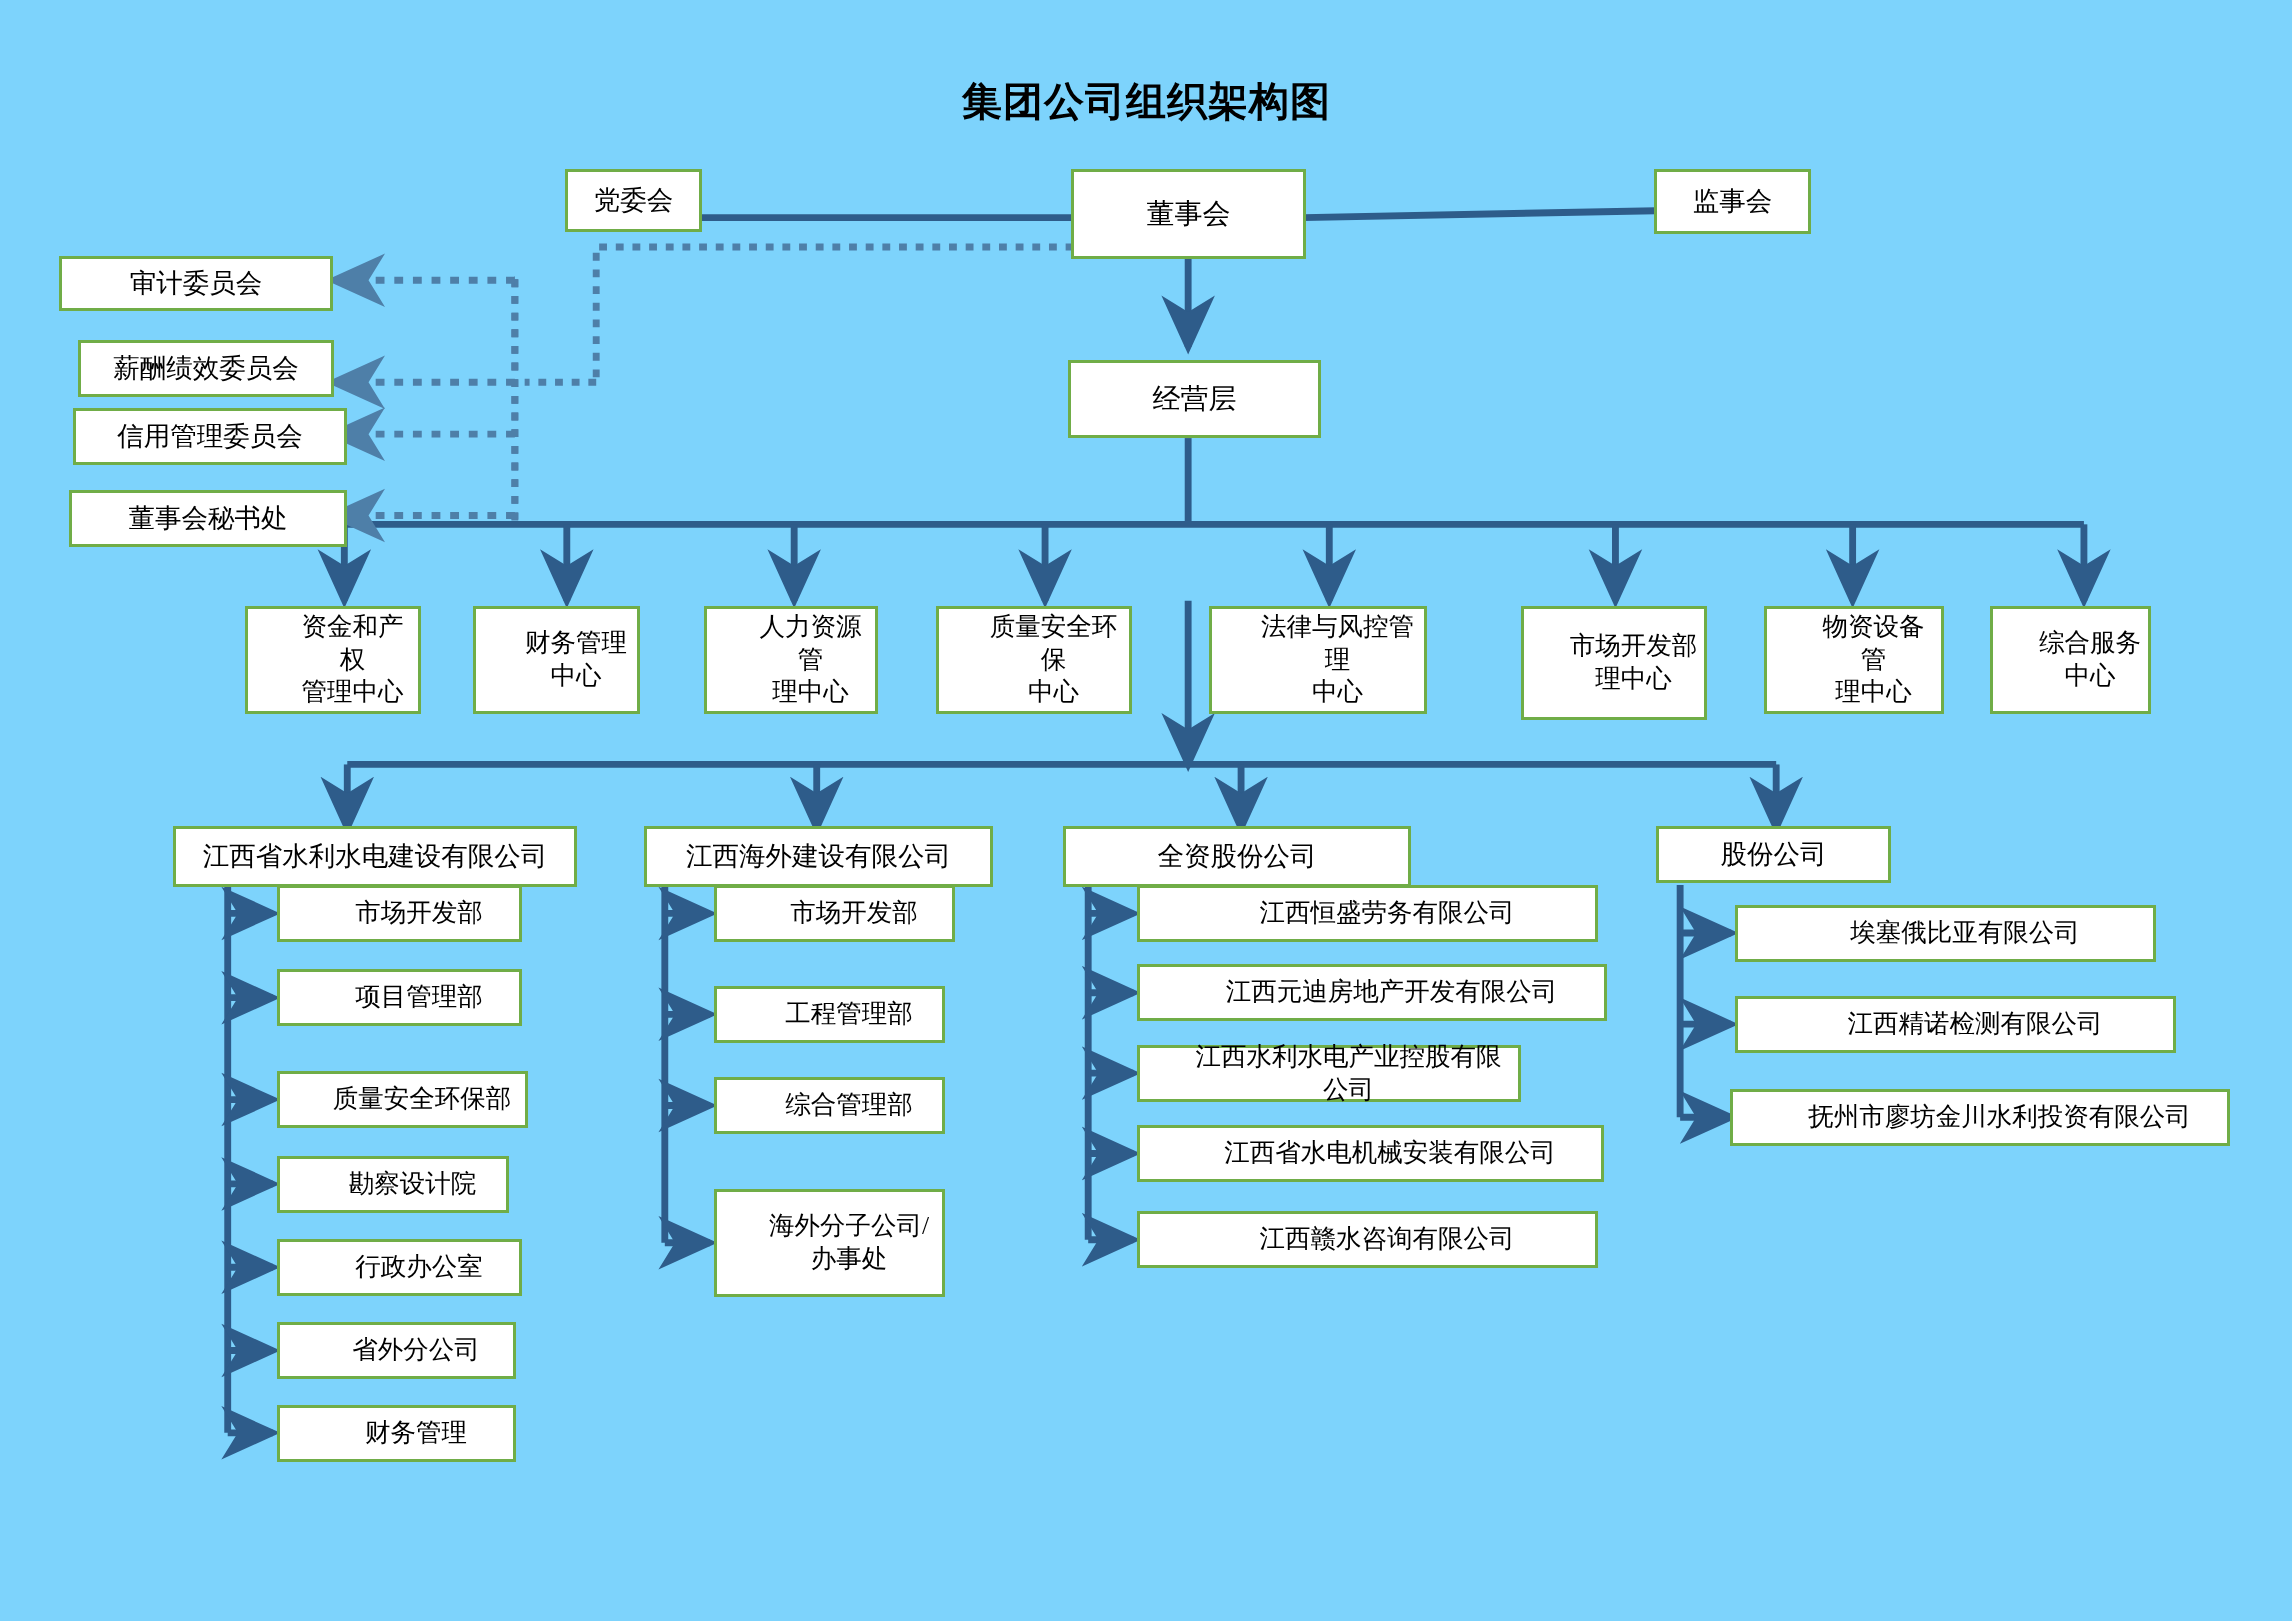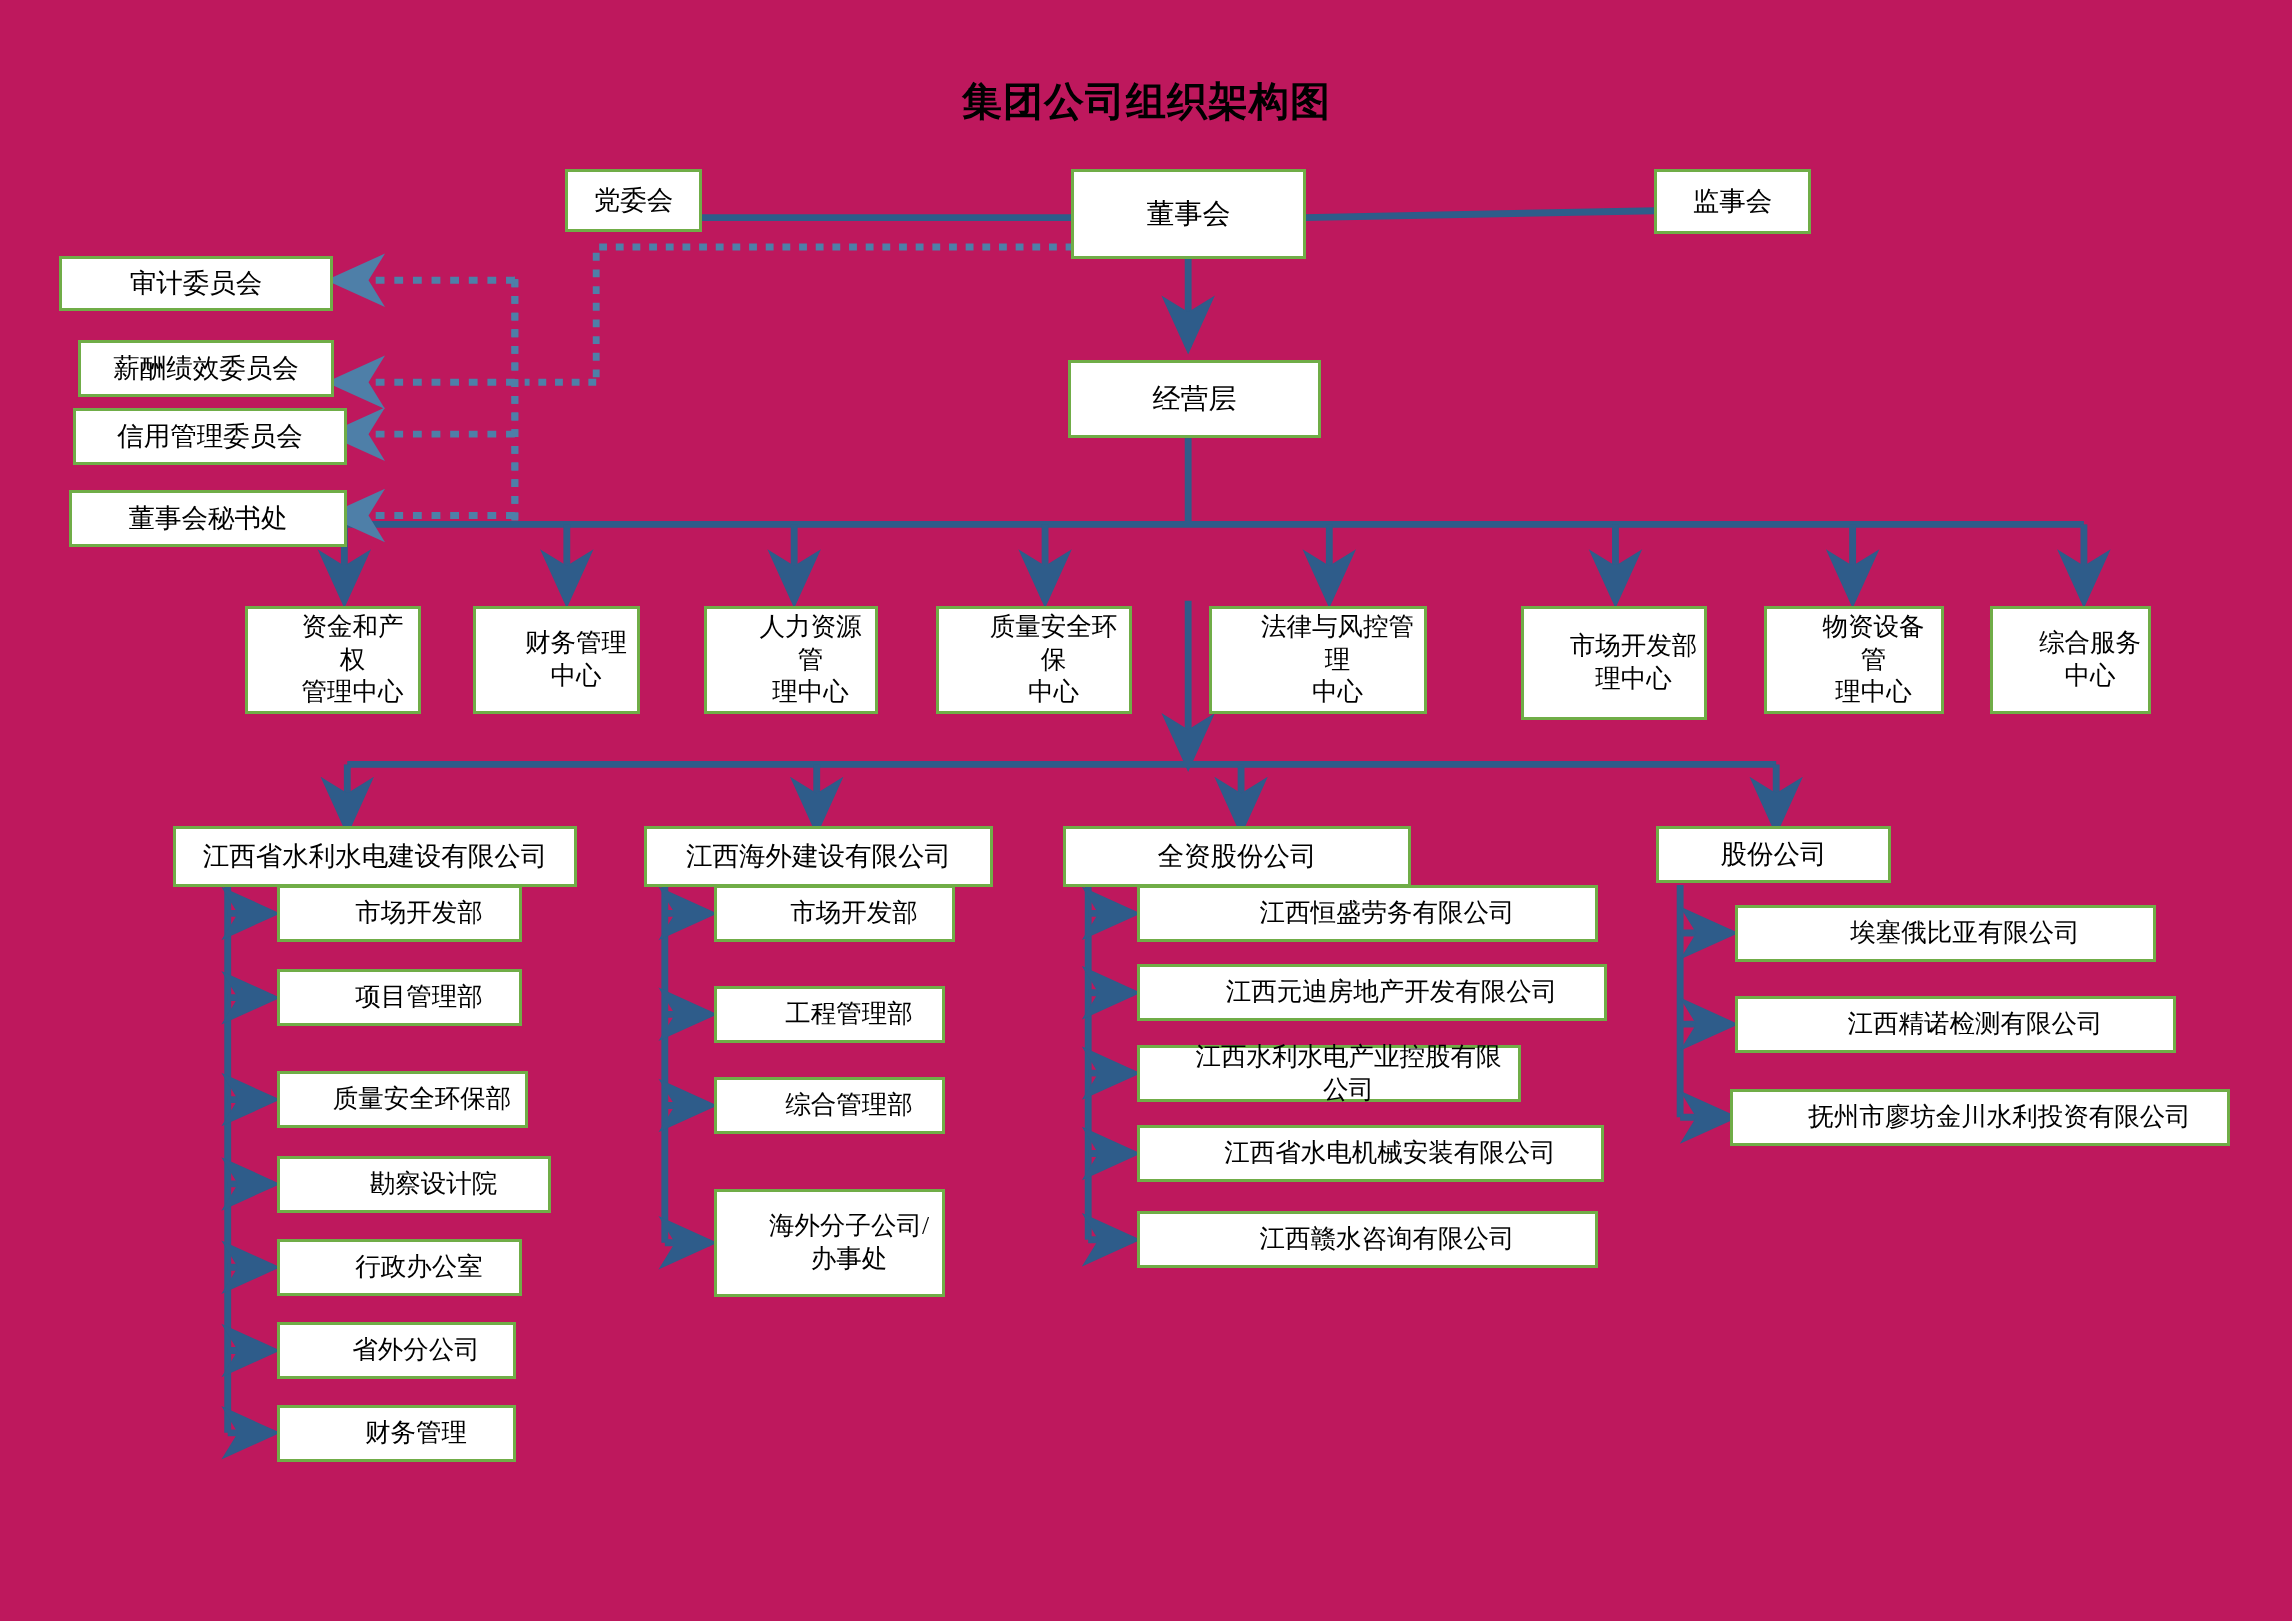--- a/index.html
+++ b/index.html
@@ -4,21 +4,21 @@
 <style>
   html,body{margin:0;padding:0;background:#ffffff;}
   body{
     font-family:"Liberation Serif","DejaVu Serif",serif;
     color:#000;
   }
   #canvas{
     position:relative;
     width:2293px;
     height:1621px;
-    background:#be185d;
+    background:#7dd3fc;
     overflow:hidden;
   }
   #wires{
     position:absolute;
     left:0; top:0;
     width:2293px;
     height:1621px;
     pointer-events:none;
   }
   .title{
@@ -230,21 +230,21 @@
 
   <div class="node sm" style="left:277px;top:885px;width:245px;height:57px;">
     <span>市场开发部</span>
   </div>
   <div class="node sm" style="left:277px;top:969px;width:245px;height:57px;">
     <span>项目管理部</span>
   </div>
   <div class="node sm" style="left:277px;top:1071px;width:251px;height:57px;">
     <span>质量安全环保部</span>
   </div>
-  <div class="node sm" style="left:277px;top:1156px;width:274px;height:57px;">
+  <div class="node sm" style="left:277px;top:1156px;width:232px;height:57px;">
     <span>勘察设计院</span>
   </div>
   <div class="node sm" style="left:277px;top:1239px;width:245px;height:57px;">
     <span>行政办公室</span>
   </div>
   <div class="node sm" style="left:277px;top:1322px;width:239px;height:57px;">
     <span>省外分公司</span>
   </div>
   <div class="node sm" style="left:277px;top:1405px;width:239px;height:57px;">
     <span>财务管理</span>

